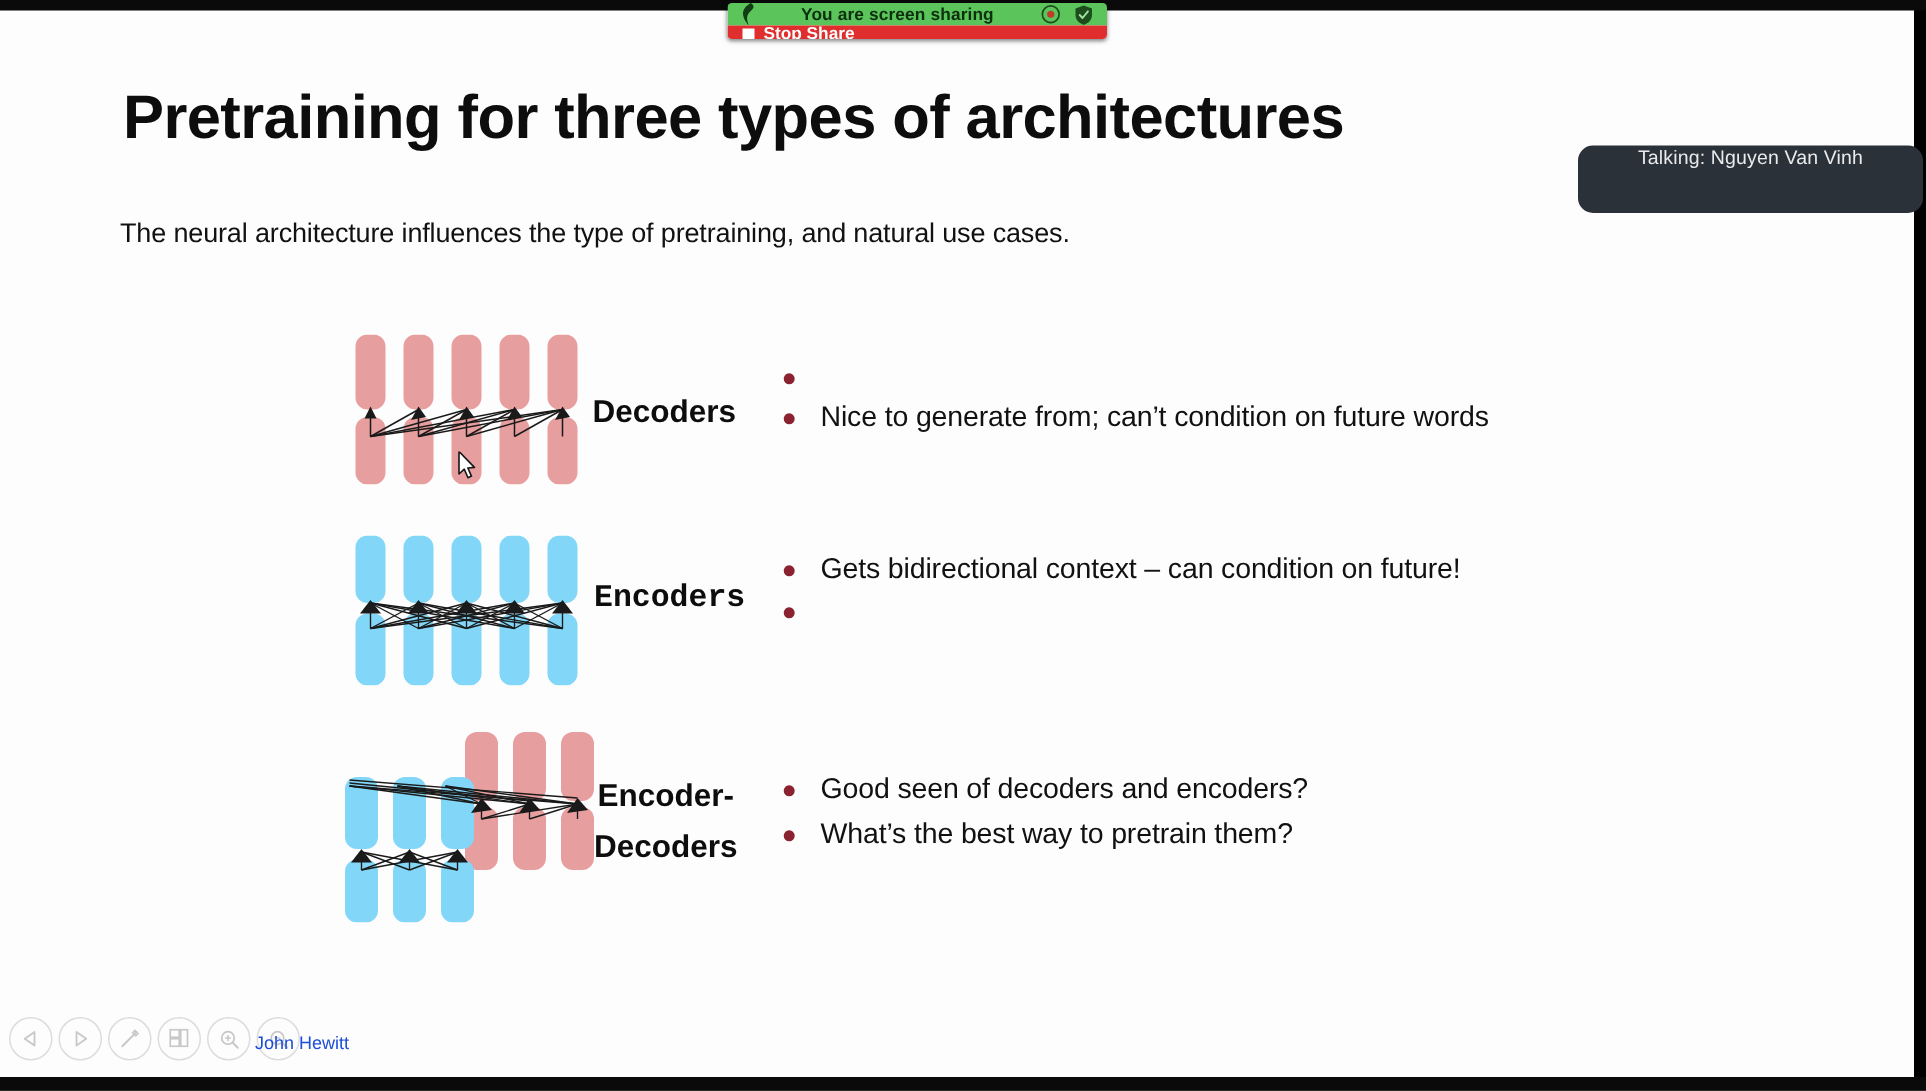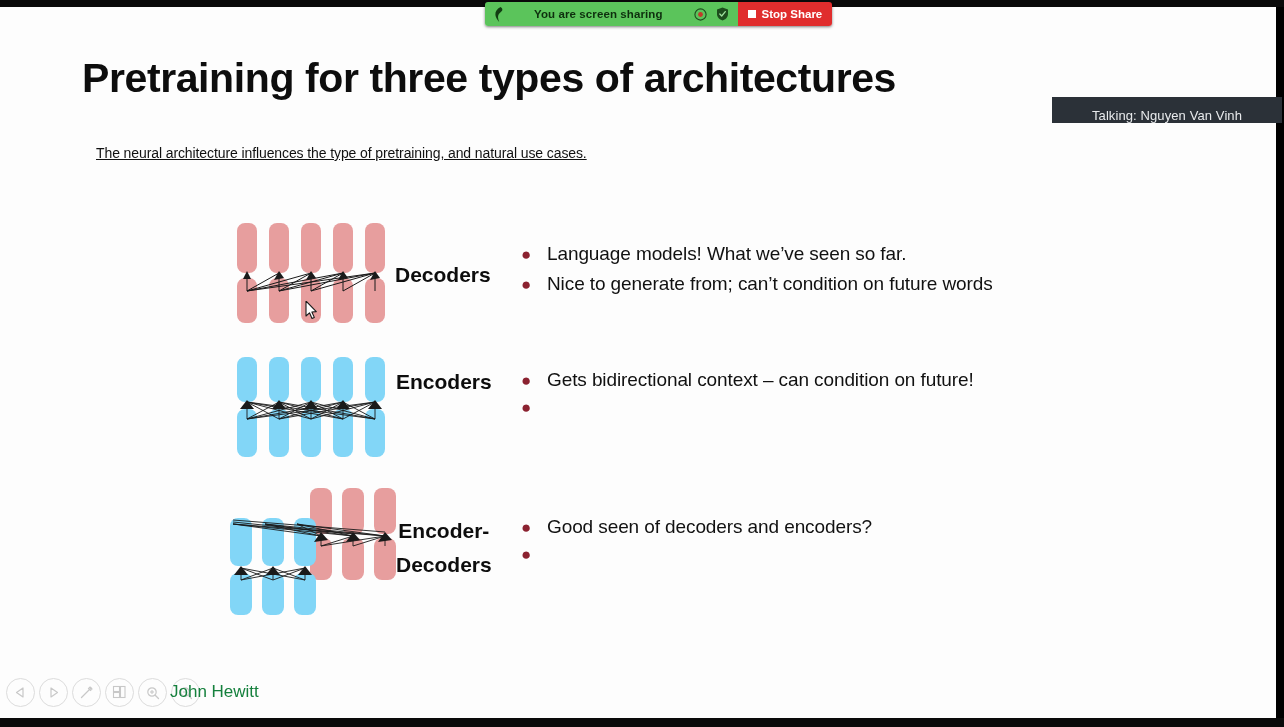--- a/index.html
+++ b/index.html
@@ -53,20 +53,21 @@
     position: absolute;
     left: 485px;
     top: 2px;
     height: 24px;
     display: flex;
     align-items: stretch;
     border-radius: 3px;
     overflow: hidden;
     box-shadow: 0 1px 3px rgba(0,0,0,.5);
     z-index: 40;
+    flex-direction: column;
   }
   #share-bar .green-seg {
     background: #5bc45b;
     display: flex;
     align-items: center;
     padding: 0 9px 0 8px;
     gap: 9px;
   }
   #share-bar .share-text {
     color: #0e2f0e;
@@ -99,25 +100,25 @@
     background: #ffffff;
     display: block;
   }
 
   
   #talking-indicator {
     position: absolute;
     left: 1052px;
     top: 97px;
     width: 230px;
-    height: 26px;
+    height: 45px;
     background: #2b3138;
-    border-radius: 0;
-    display: flex;
-    align-items: flex-end;
+    border-radius: 10px;
+    display: flex;
+    align-items: flex-start;
     justify-content: center;
     z-index: 30;
   }
   #talking-indicator .t-text {
     color: #e8eaec;
     font-size: 13px;
     white-space: nowrap;
     letter-spacing: .1px;
   }
 
@@ -128,27 +129,26 @@
     top: 48px;
     font-size: 41px;
     font-weight: bold;
     color: #0d0d0d;
     letter-spacing: -0.4px;
     font-family: "Liberation Sans", sans-serif;
     white-space: nowrap;
   }
   #slide-subtitle {
     position: absolute;
-    left: 96px;
+    left: 80px;
     top: 138px;
-    font-size: 14px;
+    font-size: 18px;
     color: #111111;
     white-space: nowrap;
     letter-spacing: -0.1px;
-    text-decoration: underline;
   }
 
   
   .arch-row { position: absolute; }
   #row-decoders   { left: 0; top: 206px; }
   #row-encoders   { left: 0; top: 340px; }
   #row-encdec     { left: 0; top: 465px; }
 
   .diagram { position: absolute; }
   .row-label {
@@ -203,22 +203,22 @@
     align-items: center;
     justify-content: center;
     cursor: pointer;
     box-sizing: border-box;
   }
   .tb-btn svg { display: block; }
   #presenter-name {
     position: absolute;
     left: 170px;
     bottom: 16px;
-    font-size: 17px;
-    color: #15803d;
+    font-size: 12px;
+    color: #1d4ed8;
     white-space: nowrap;
     z-index: 26;
   }
 
   
   #mouse-cursor {
     position: absolute;
     left: 305px;
     top: 301px;
     width: 13px;
@@ -283,21 +283,20 @@
           <polygon points="111,48 106,57 116,55"></polygon>
           <polygon points="143,48 138,57 148,55"></polygon>
         </g>
       </svg>
 
       <div class="row-label" style="left:395px; top:45px;">Decoders</div>
 
       <div class="bullets" style="top:30px;">
         <div class="bullet-line">
           <span class="bullet-dot">●</span>
-          <span class="bullet-text">Language models! What we’ve seen so far.</span>
         </div>
         <div class="bullet-line">
           <span class="bullet-dot">●</span>
           <span class="bullet-text">Nice to generate from; can’t condition on future words</span>
         </div>
       </div>
     </div>
 
     <div class="arch-row" id="row-encoders">
 
@@ -346,21 +345,21 @@
         </g>
         <g fill="#1a1a1a">
           <polygon points="15,43 8,52 22,52"></polygon>
           <polygon points="47,43 40,52 54,52"></polygon>
           <polygon points="79,43 72,52 86,52"></polygon>
           <polygon points="111,43 104,52 118,52"></polygon>
           <polygon points="143,43 136,52 150,52"></polygon>
         </g>
       </svg>
 
-      <div class="row-label" style="left:396px; top:18px;">Encoders</div>
+      <div class="row-label" style="left:396px; top:36px;font-family:Liberation Mono, monospace;">Encoders</div>
 
       <div class="bullets" style="top:22px;">
         <div class="bullet-line">
           <span class="bullet-dot">●</span>
           <span class="bullet-text">Gets bidirectional context – can condition on future!</span>
         </div>
         <div class="bullet-line">
           <span class="bullet-dot">●</span>
         </div>
       </div>
@@ -441,20 +440,21 @@
         <span>Decoders</span>
       </div>
 
       <div class="bullets" style="top:44px;">
         <div class="bullet-line">
           <span class="bullet-dot">●</span>
           <span class="bullet-text">Good seen of decoders and encoders?</span>
         </div>
         <div class="bullet-line">
           <span class="bullet-dot">●</span>
+          <span class="bullet-text">What’s the best way to pretrain them?</span>
         </div>
       </div>
     </div>
 
     <div id="pres-toolbar">
       <div class="tb-btn">
         <svg width="11" height="11" viewBox="0 0 11 11">
           <polygon points="8,1 8,10 1.5,5.5" fill="none" stroke="#c8c8c8" stroke-width="1.2" stroke-linejoin="round"></polygon>
         </svg>
       </div>

